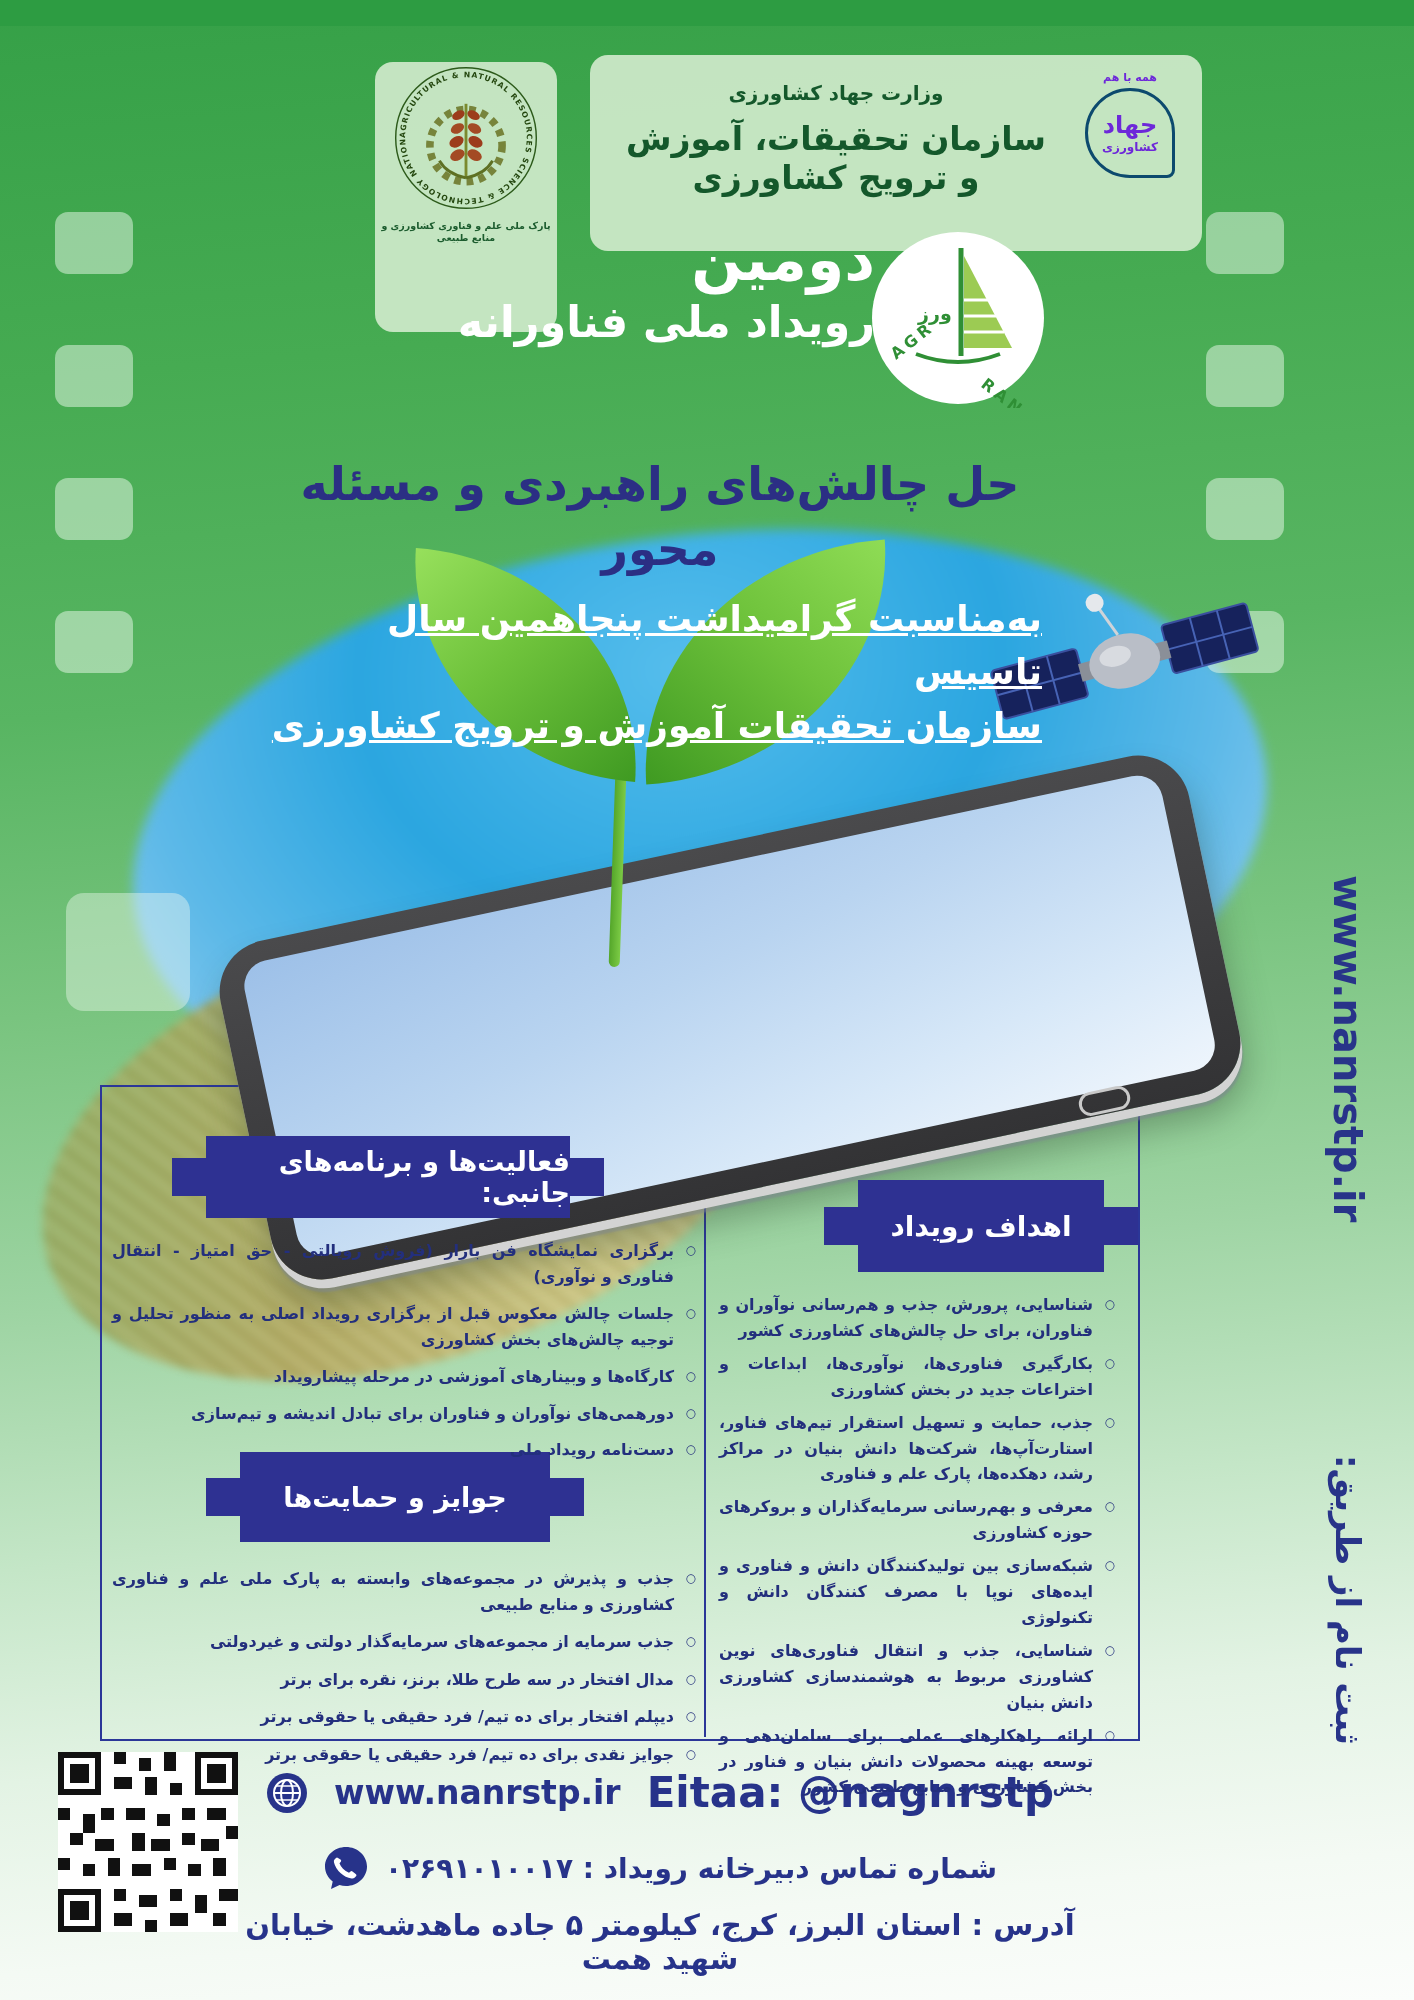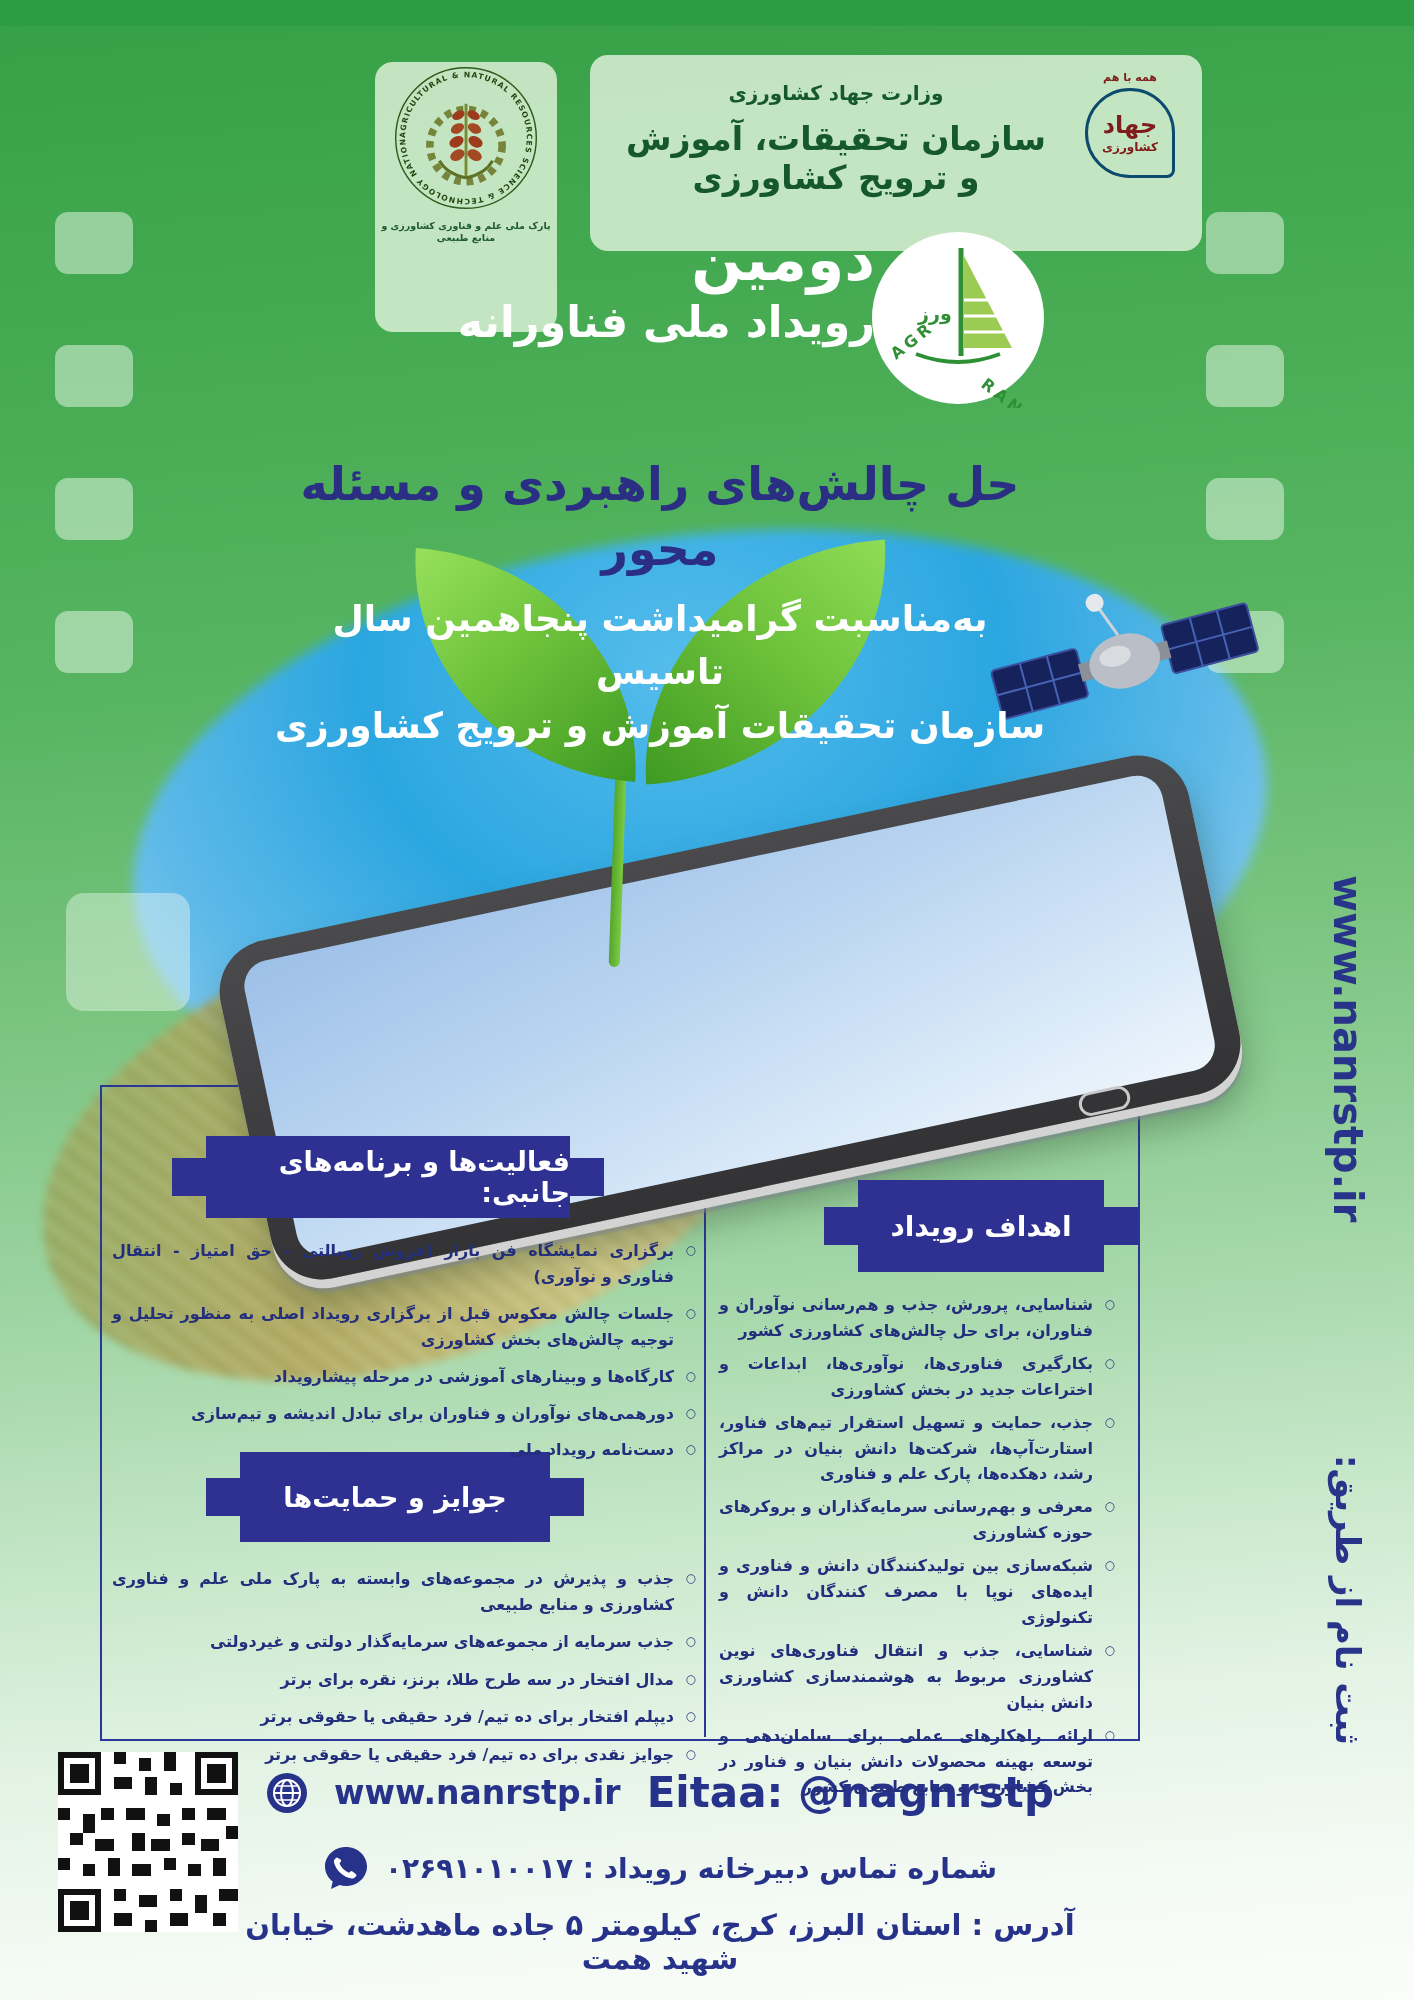--- a/index.html
+++ b/index.html
@@ -15,42 +15,42 @@
   .hole.big { width:124px; height:118px; border-radius:18px; background:rgba(240,250,240,.42); }
 
   
   .panel { position:absolute; background:rgba(203,232,199,.95); border-radius:18px; z-index:5; }
   .panel.park { left:375px; top:62px; width:182px; height:270px; text-align:center; }
   .panel.ministry { left:590px; top:55px; width:612px; height:196px; }
   .park-caption { margin-top:2px; padding:0 6px; font-size:9.5px; font-weight:bold; color:#1c5c2e; direction:rtl; line-height:1.3; }
   .ministry-text { position:absolute; left:30px; right:150px; top:26px; text-align:center; color:#14582b; direction:rtl; }
   .ministry-line1 { font-size:20px; font-weight:bold; }
   .ministry-line2 { font-size:33px; font-weight:bold; margin-top:14px; }
-  .jihad { position:absolute; right:16px; top:16px; width:112px; text-align:center; color:#7f1d1d; direction:rtl; }
+  .jihad { position:absolute; right:16px; top:16px; width:112px; text-align:center; color:#6d28d9; direction:rtl; }
   .jihad-top { font-size:11px; font-weight:bold; }
   .jihad-circle { margin:4px auto 0; width:84px; height:84px; border:3px solid #0c4a6e; border-radius:50% 50% 8px 50%; display:flex; flex-direction:column; align-items:center; justify-content:center; }
   .jihad-main { font-size:24px; font-weight:bold; line-height:1; }
   .jihad-sub { font-size:12px; font-weight:bold; margin-top:3px; }
 
   
   .sky { position:absolute; left:130px; top:535px; width:1140px; height:600px; border-radius:50%;
     background:radial-gradient(ellipse at 50% 22%, #55bdec 0%, #2ba6e0 40%, #5db9e8 68%, #a9d6f2 100%);
     transform:rotate(-7deg); filter:blur(6px); z-index:2; }
   .sand { position:absolute; left:30px; top:930px; width:760px; height:430px; border-radius:50%;
     background:linear-gradient(115deg,#8fae63,#b5a75c 40%,#cfc27c 70%,#d8d092);
     transform:rotate(-18deg); filter:blur(4px); opacity:.9; z-index:2; }
   .sand::after { content:""; position:absolute; inset:0; border-radius:50%;
     background:repeating-linear-gradient(55deg, rgba(110,95,30,.14) 0 7px, rgba(255,255,255,.08) 7px 20px); }
 
   
   .title-right { position:absolute; left:380px; top:228px; width:495px; text-align:right; direction:rtl; color:#fff; z-index:7; }
   .title-ordinal { font-size:60px; font-weight:bold; line-height:1.05; }
   .title-event { font-size:43px; font-weight:bold; margin-top:6px; }
   .title-navy { position:absolute; left:270px; top:452px; width:780px; text-align:center; direction:rtl; color:#2b2f84; font-weight:bold; font-size:46px; line-height:1.42; z-index:7; }
-  .title-white { position:absolute; left:270px; top:592px; width:780px; text-align:center; direction:rtl; color:#fff; font-weight:bold; font-size:36px; line-height:1.48; z-index:7; }
+  .title-white { position:absolute; left:262px; top:592px; width:780px; text-align:right; direction:rtl; color:#fff; font-weight:bold; font-size:36px; line-height:1.48; z-index:7;text-decoration:underline; }
   .agri-logo { position:absolute; left:868px; top:228px; width:180px; height:180px; z-index:7; }
 
   .satellite { position:absolute; left:975px; top:552px; width:300px; height:220px; z-index:4; }
 
   
   .tablet { position:absolute; left:235px; top:845px; width:990px; height:345px; transform:rotate(-12deg);
     border-radius:52px; background:linear-gradient(180deg,#4a4a4c,#333335);
     box-shadow:0 9px 0 #d3d3d3, 0 13px 2px rgba(125,135,145,.55), 0 24px 34px rgba(40,60,40,.35); z-index:4; }
   .screen { position:absolute; inset:20px 26px 24px 26px; border-radius:26px;
     background:linear-gradient(165deg,#9dc0e8 0%,#b9d4f0 40%,#d7e8f8 75%,#eef5fc 100%); }

